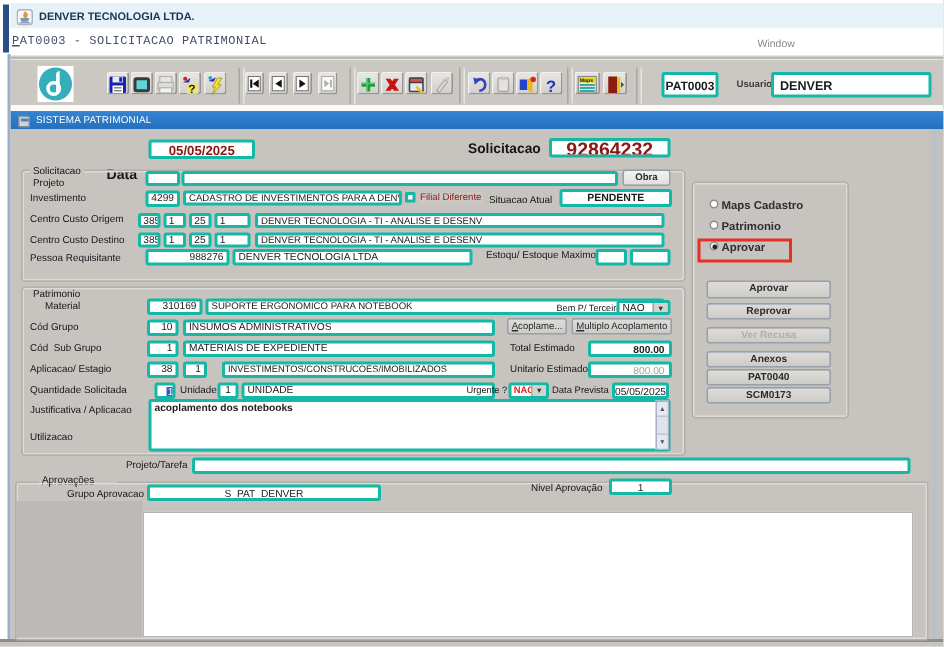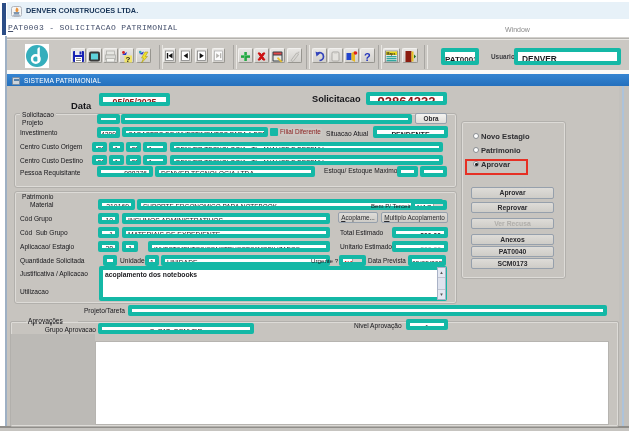--- a/index.html
+++ b/index.html
@@ -1,38 +1,38 @@
 <!DOCTYPE html>
 <html><head><meta charset="utf-8">
 <style>
 html,body{margin:0;padding:0;}
 body{width:629px;height:431px;position:relative;overflow:hidden;background:#fff;
  font-family:"Liberation Sans",sans-serif;}
 .ab{position:absolute;}
 .lbl{position:absolute;font-size:6.6px;color:#16161a;white-space:nowrap;line-height:7px;}
-.fld{position:absolute;background:#fff;border:4px solid #14b8a6;border-radius:2px;
+.fld{position:absolute;background:#fff;border:2px solid #14b8a6;border-radius:2px;
  font-size:6.8px;color:#1c1c20;white-space:nowrap;overflow:hidden;line-height:9px;box-sizing:border-box;}
 .btn{position:absolute;background:linear-gradient(#dedcd8,#ceccc7);border:1px solid #96a0ac;
  border-radius:2px;font-size:6.8px;font-weight:bold;color:#2a2a2e;text-align:center;box-sizing:border-box;}
 .tb{position:absolute;width:15px;height:15.5px;background:linear-gradient(#e8e6e3,#d2d0cc);
  border:1px solid;border-color:#f2f1ef #97958f #97958f #f2f1ef;border-radius:2px;box-sizing:border-box;}
 .sep{position:absolute;width:2px;height:24px;top:45px;border-left:1px solid #a8a6a2;border-right:1px solid #e8e6e2;}
 </style></head>
 <body>
 
 <div class="ab" style="left:2px;top:3px;width:4px;height:32px;background:#2b4d86;"></div>
 
 <div class="ab" style="left:7px;top:2px;width:622px;height:17px;background:#e7f1f8;"></div>
 <svg class="ab" style="left:11px;top:5.5px;" width="11" height="11">
 <rect x="0.5" y="0.5" width="10" height="10" rx="2" fill="#f6f6f4" stroke="#b0b4bc" stroke-width="1"></rect>
 <path d="M5.5 1.5 C7.5 2.5 8 4 7 5.5 C6 6.5 4.5 6 4.5 4.5 C4.5 3.5 5 2.5 5.5 1.5 Z" fill="#e8923c"></path>
 <path d="M2.5 6 L8.5 6 L7.8 8.5 L3.2 8.5 Z" fill="#7d95ae"></path>
 <rect x="2" y="8.7" width="7" height="1" fill="#8aa0b8"></rect>
 </svg>
-<div class="ab" style="left:26px;top:6px;font-size:7.3px;font-weight:bold;color:#173457;">DENVER CONSTRUCOES LTDA.</div>
+<div class="ab" style="left:26px;top:6px;font-size:7.3px;font-weight:bold;color:#173457;">DENVER TECNOLOGIA LTDA.</div>
 
 <div class="ab" style="left:7px;top:19px;width:622px;height:19px;background:#fff;border-bottom:1px solid #d2d0cc;box-sizing:border-box;"></div>
 <div class="ab" style="left:8px;top:23px;font-family:'Liberation Mono',monospace;font-size:8px;color:#434e6a;letter-spacing:0.35px;"><u>P</u>AT0003 - SOLICITACAO PATRIMONIAL</div>
 <div class="ab" style="left:505px;top:26px;font-size:7px;color:#8a8a8a;">Window</div>
 
 <div class="ab" style="left:7px;top:38px;width:622px;height:32px;background:#cbc8c3;border-top:1px solid #b4b2ae;border-bottom:1px solid #969490;box-shadow:inset 0 1px 0 #e8e6e2;"></div>
 
 <div class="ab" style="left:25px;top:44px;width:24px;height:24px;background:#fff;">
 <svg width="24" height="24" style="position:absolute;left:0;top:0;">
 <circle cx="12" cy="12" r="11" fill="#35aebc"></circle>
@@ -200,21 +200,21 @@
 
 <div class="ab" style="left:7px;top:86px;width:622px;height:340px;background:#c7c4bf;"></div>
 
 <div class="ab" style="left:619px;top:86px;width:10px;height:340px;background:#c3c1bd;"></div>
 <div class="ab" style="left:622px;top:86px;width:2px;height:345px;background:#adc3da;"></div>
 <div class="ab" style="left:5px;top:36px;width:2px;height:391px;background:#9eb0c4;"></div>
 <div class="ab" style="left:0px;top:426px;width:629px;height:2px;background:#908e8a;"></div>
 <div class="ab" style="left:0px;top:428px;width:629px;height:3px;background:#c6c4c0;"></div>
 <div id="form">
 
-<div class="lbl" style="left:71px;top:102px;font-size:9.4px;font-weight:bold;">Data</div>
+<div class="lbl" style="left:71px;top:112px;font-size:9.4px;font-weight:bold;">Data</div>
 <div class="fld" style="left:99px;top:92.5px;width:71px;height:13px;font-size:8.8px;font-weight:bold;color:#8c1616;text-align:center;line-height:11px;">05/05/2025</div>
 <div class="lbl" style="left:312px;top:95.5px;font-size:9.2px;font-weight:bold;">Solicitacao</div>
 <div class="fld" style="left:366px;top:91.5px;width:81px;height:13px;font-size:13px;font-weight:bold;color:#8c1616;text-align:center;line-height:11px;">92864232</div>
 
 <div class="ab" style="left:14px;top:113px;width:441px;height:73px;border:1px solid #b2b0ac;border-radius:3px;box-shadow:inset 0 0 0 1px #dddbd7;"></div>
 <div class="lbl" style="left:20px;top:111px;background:#c7c4bf;padding:0 2px;">Solicitacao</div>
 <div class="lbl" style="left:20px;top:119px;background:#c7c4bf;padding:0 2px;">Projeto</div>
 <div class="fld" style="left:97px;top:113.5px;width:23px;height:10.5px;"></div>
 <div class="fld" style="left:121px;top:114px;width:291px;height:10px;"></div>
 <div class="btn" style="left:415px;top:113px;width:32px;height:11px;font-size:6.4px;line-height:9px;background:linear-gradient(#f4f3f1,#e0deda);">Obra</div>
@@ -239,21 +239,21 @@
 <div class="fld" style="left:170px;top:155px;width:273px;height:10px;padding-left:2px;line-height:8px;font-size:6.4px;">DENVER TECNOLOGIA - TI - ANALISE E DESENV</div>
 <div class="lbl" style="left:20px;top:169px;">Pessoa Requisitante</div>
 <div class="fld" style="left:97px;top:166px;width:56px;height:10.5px;text-align:right;padding-right:2px;line-height:8.5px;">988276</div>
 <div class="fld" style="left:155px;top:166px;width:160px;height:10.5px;padding-left:2px;line-height:8.5px;">DENVER TECNOLOGIA LTDA</div>
 <div class="lbl" style="left:324px;top:167px;">Estoqu/ Estoque Maximo</div>
 <div class="fld" style="left:397px;top:166px;width:21px;height:10.5px;"></div>
 <div class="fld" style="left:420px;top:166px;width:27px;height:10.5px;"></div>
 
 <div class="ab" style="left:461px;top:121px;width:103px;height:156px;border:1px solid #b2b0ac;border-radius:3px;box-shadow:inset 0 0 0 1px #dddbd7;"></div>
 <div class="ab" style="left:473px;top:133px;width:6px;height:6px;border-radius:50%;background:#fff;border:1px solid #8a8e92;box-sizing:border-box;"></div>
-<div class="lbl" style="left:481px;top:133px;font-size:7.6px;font-weight:bold;color:#2e2e32;">Novo Estagio</div>
+<div class="lbl" style="left:481px;top:133px;font-size:7.6px;font-weight:bold;color:#2e2e32;">Maps Cadastro</div>
 <div class="ab" style="left:473px;top:147px;width:6px;height:6px;border-radius:50%;background:#fff;border:1px solid #8a8e92;box-sizing:border-box;"></div>
 <div class="lbl" style="left:481px;top:147px;font-size:7.6px;font-weight:bold;color:#2e2e32;">Patrimonio</div>
 <div class="ab" style="left:473px;top:161px;width:6px;height:6px;border-radius:50%;background:#fff;border:1px solid #8a8e92;box-sizing:border-box;">
       <div class="ab" style="left:1px;top:1px;width:2.5px;height:2.5px;border-radius:50%;background:#222;"></div>
     </div>
 <div class="lbl" style="left:481px;top:161px;font-size:7.6px;font-weight:bold;color:#2e2e32;">Aprovar</div>
 <div class="ab" style="left:465px;top:158.5px;width:63px;height:16.5px;border:2.5px solid #e63024;box-sizing:border-box;"></div>
 <div class="btn" style="left:471px;top:187px;width:83px;height:11.5px;line-height:10px;font-size:6.8px;">Aprovar</div>
 <div class="btn" style="left:471px;top:202px;width:83px;height:11px;line-height:9.5px;font-size:6.8px;">Reprovar</div>
 <div class="btn" style="left:471px;top:218px;width:83px;height:11px;line-height:9.5px;font-size:6.8px;color:#b0aeaa;">Ver Recusa</div>

